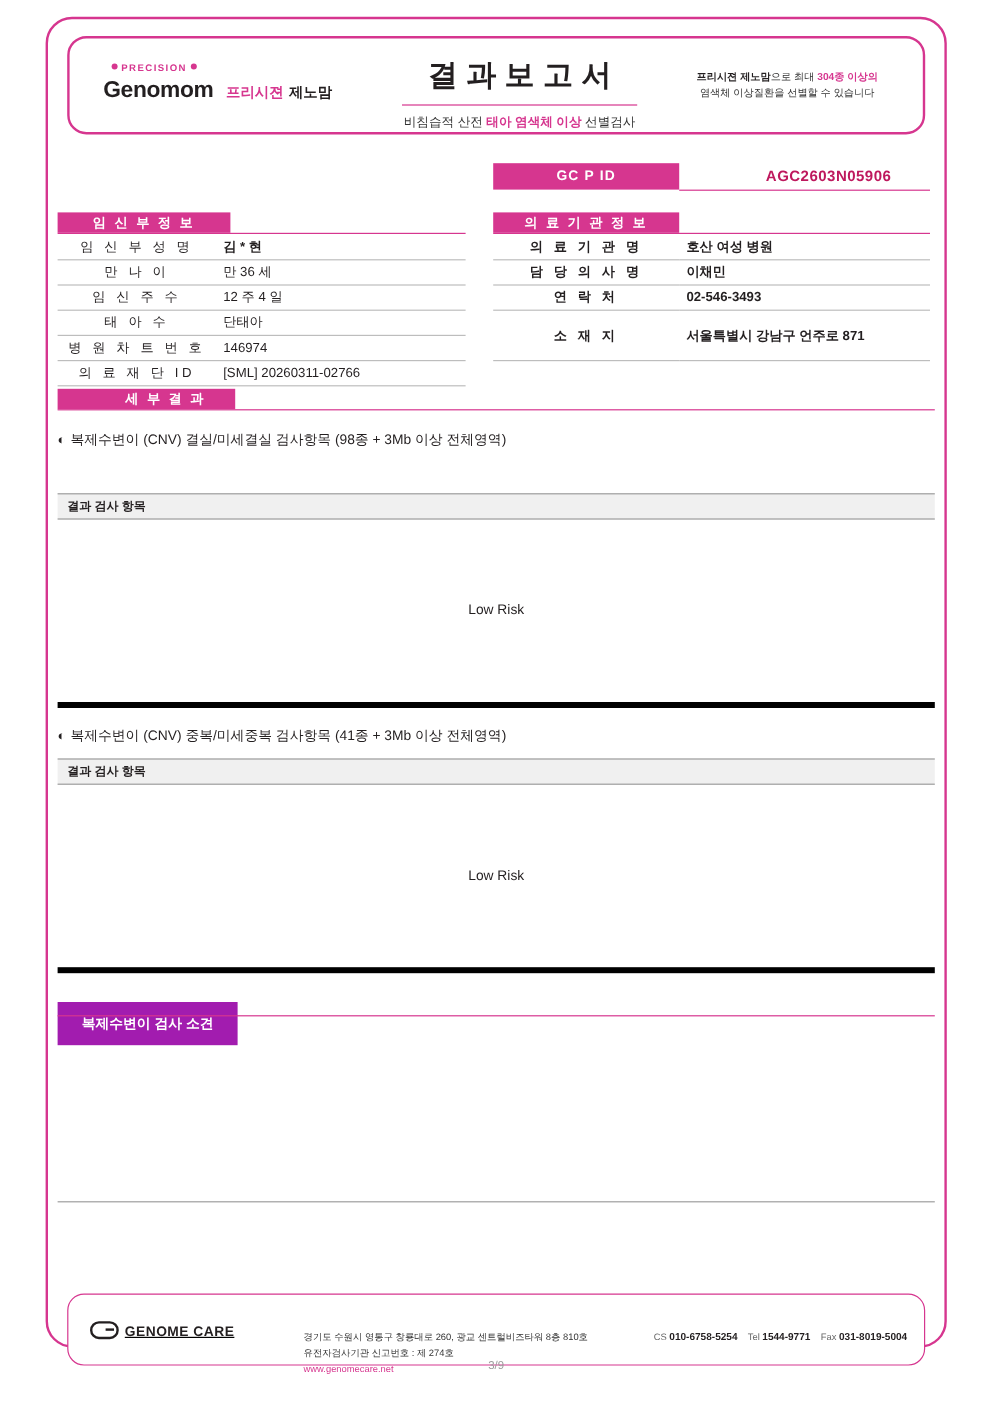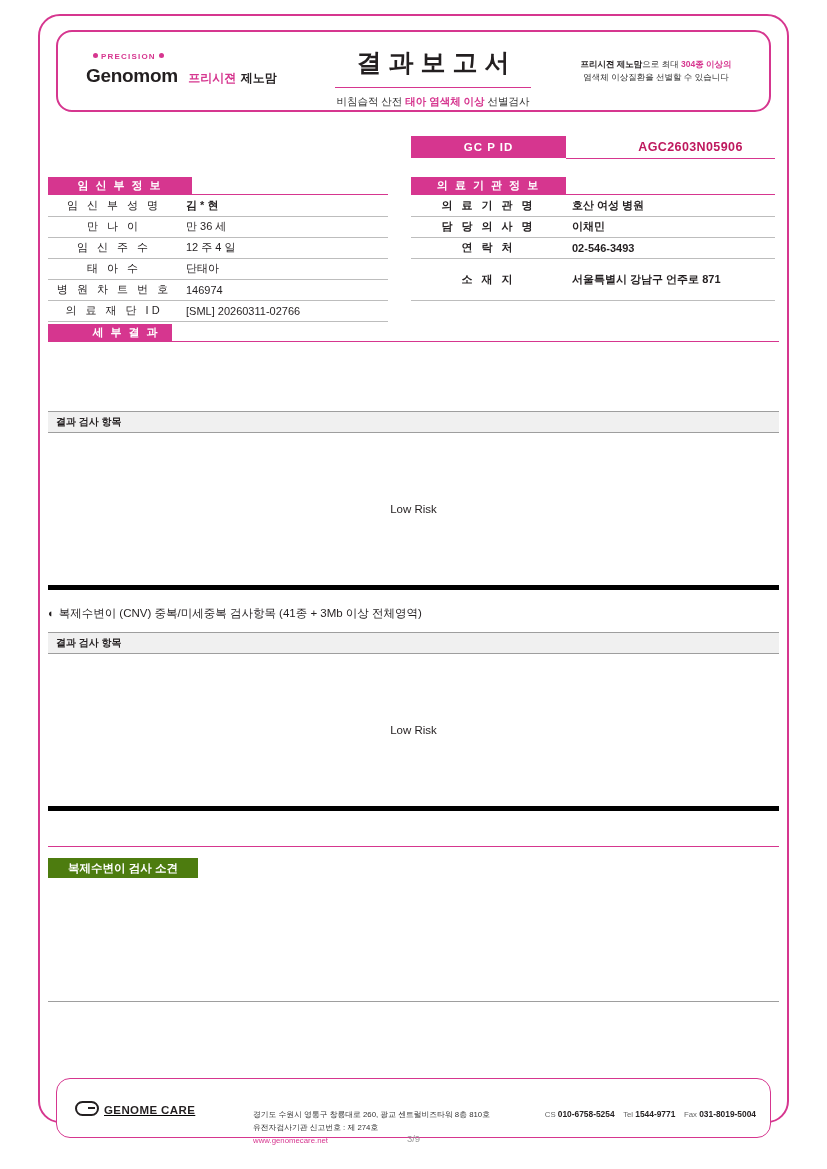--- a/index.html
+++ b/index.html
@@ -217,23 +217,23 @@
     border-bottom: 5px solid #000000;
     display: flex;
     align-items: center;
     justify-content: center;
     font-size: 11.5px;
     color: #231f20;
   }
   
   .opinion-head {
     position: absolute;
-    left: 48px; top: 858px;
-    width: 150px; height: 20px;
-    background: #4d7c0f;
+    left: 48px; top: 835px;
+    width: 150px; height: 36px;
+    background: #a21caf;
     color: #fff;
     font-size: 11.5px;
     font-weight: bold;
     display: flex;
     align-items: center;
     justify-content: center;
   }
   .opinion-rule {
     position: absolute;
     left: 48px; top: 846px;
@@ -399,23 +399,26 @@
       <td class="k" style="width:155px;">연      락      처</td>
       <td class="v">02-546-3493</td>
     </tr>
     <tr>
       <td class="k" style="width:155px; height:42px;">소      재      지</td>
       <td class="v" style="height:42px;">서울특별시 강남구 언주로 871</td>
     </tr>
   </tbody>
     </table>
 
-  <div class="sec-head" style="left:48px; top:324px; width:124px;padding-left:32px;">세   부   결   과</div>
+  <div class="sec-head" style="left:48px; top:324px; width:148px;padding-left:32px;">세   부   결   과</div>
   <div class="sec-rule" style="left:48px; top:341px; width:731px;"></div>
 
+  <div class="bullet-line" style="left:48px; top:359px;">
+    <span class="bul">◐</span><span>복제수변이 (CNV) 결실/미세결실 검사항목 (98종 + 3Mb 이상 전체영역)</span>
+  </div>
   <div class="res-head" style="left:48px; top:411px; width:731px;">결과 검사 항목</div>
   <div class="res-body" style="left:48px; top:433px; width:731px; height:157px;">Low Risk</div>
 
   <div class="bullet-line" style="left:48px; top:606px;">
     <span class="bul">◐</span><span>복제수변이 (CNV) 중복/미세중복 검사항목 (41종 + 3Mb 이상 전체영역)</span>
   </div>
   <div class="res-head" style="left:48px; top:632px; width:731px;">결과 검사 항목</div>
   <div class="res-body" style="left:48px; top:654px; width:731px; height:157px;">Low Risk</div>
 
   <div class="opinion-head">복제수변이 검사 소견</div>

